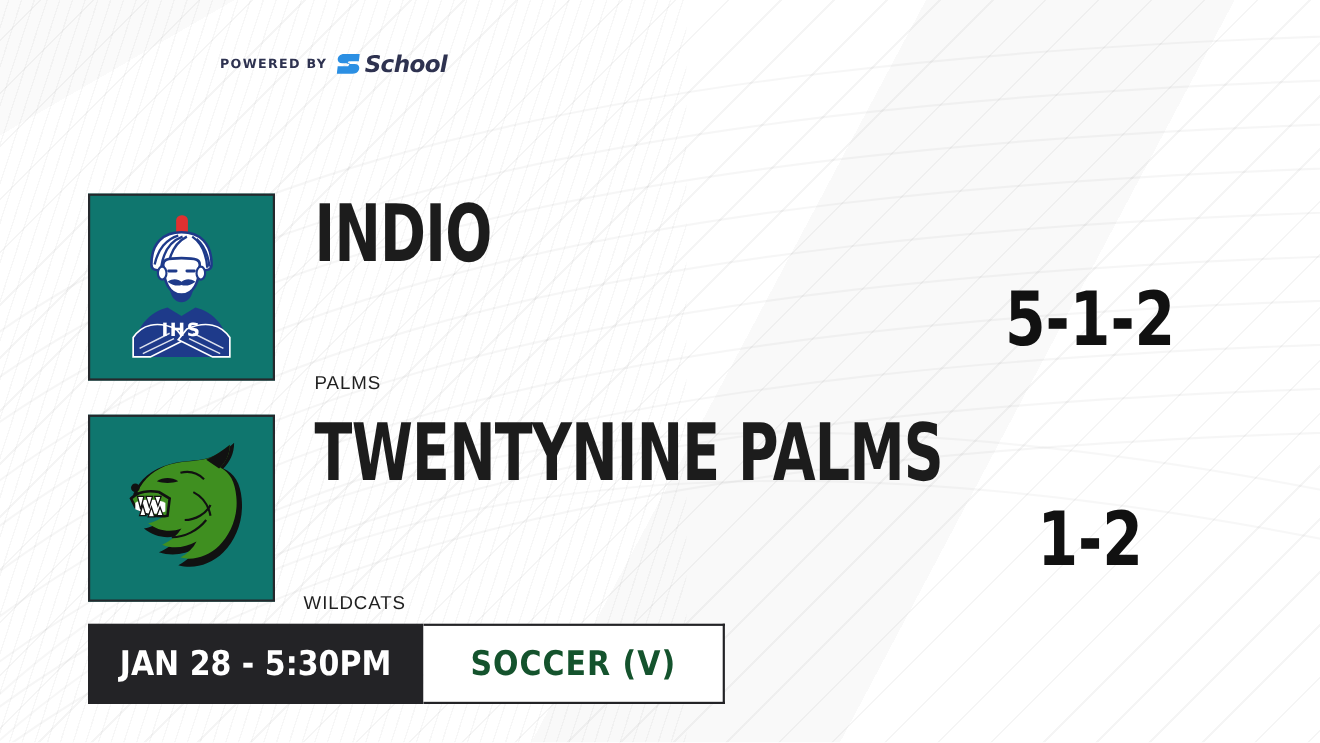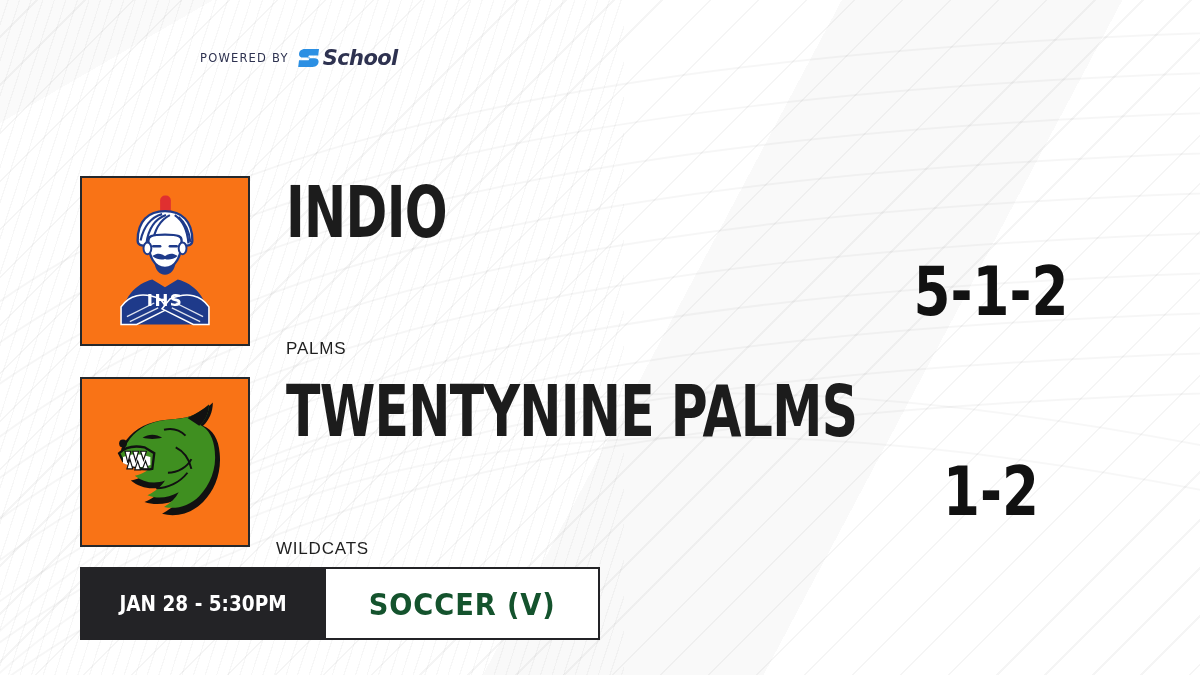--- a/index.html
+++ b/index.html
@@ -61,41 +61,41 @@
     line-height:0.95;
     white-space:nowrap;
   }
   .pin { margin-left:12px; margin-top:-2px; }
   .powered-row {
     display:flex; align-items:center; justify-content:center;
     margin-top:10px; margin-left:118px;
   }
   .powered-by {
     font-family:"DejaVu Sans", sans-serif;
-    font-weight:normal;
+    font-weight:bold;
     font-size:11.5px;
     letter-spacing:1.2px;
     color:#2e3250;
   }
   .sblive-mark { margin-left:9px; display:flex; align-items:center; }
   .sblive-word {
     font-family:"DejaVu Sans", sans-serif;
     font-weight:bold;
     font-style:italic;
     font-size:21px;
     letter-spacing:-0.6px;
     color:#2e3250;
     margin-left:3px;
   }
 
   
   .logo-box {
     position:absolute;
     width:170px; height:170px;
-    background:#f97316;
+    background:#0f766e;
     border:2px solid #25282c;
   }
   #logo-box-1 { left:80px; top:176px; }
   #logo-box-2 { left:80px; top:377px; }
   .logo-box svg { display:block; width:100%; height:100%; }
 
   
   .team-name {
     position:absolute;
     font-family:"DejaVu Sans", sans-serif;
@@ -133,24 +133,24 @@
   }
   #team1-record { left:861px; top:258px; width:260px; text-align:center; }
   #team2-record { left:861px; top:458px; width:260px; text-align:center; }
 
   
   .info-bar { position:absolute; left:80px; top:567px; display:flex; height:73px; }
   .info-date {
     background:#232326;
     color:#ffffff;
     display:flex; align-items:center; justify-content:center;
-    padding:0 28px;
-    font-family:"DejaVu Sans", sans-serif;
-    font-weight:bold;
-    font-size:21px;
+    padding:0 12px;
+    font-family:"DejaVu Sans", sans-serif;
+    font-weight:bold;
+    font-size:31px;
     letter-spacing:0px;
     white-space:nowrap;
   }
   .info-date span { display:inline-block; transform:scaleX(0.88); }
   .info-sport {
     background:#ffffff;
     color:#14532d;
     border:2px solid #232326;
     border-left:none;
     display:flex; align-items:center; justify-content:center;

